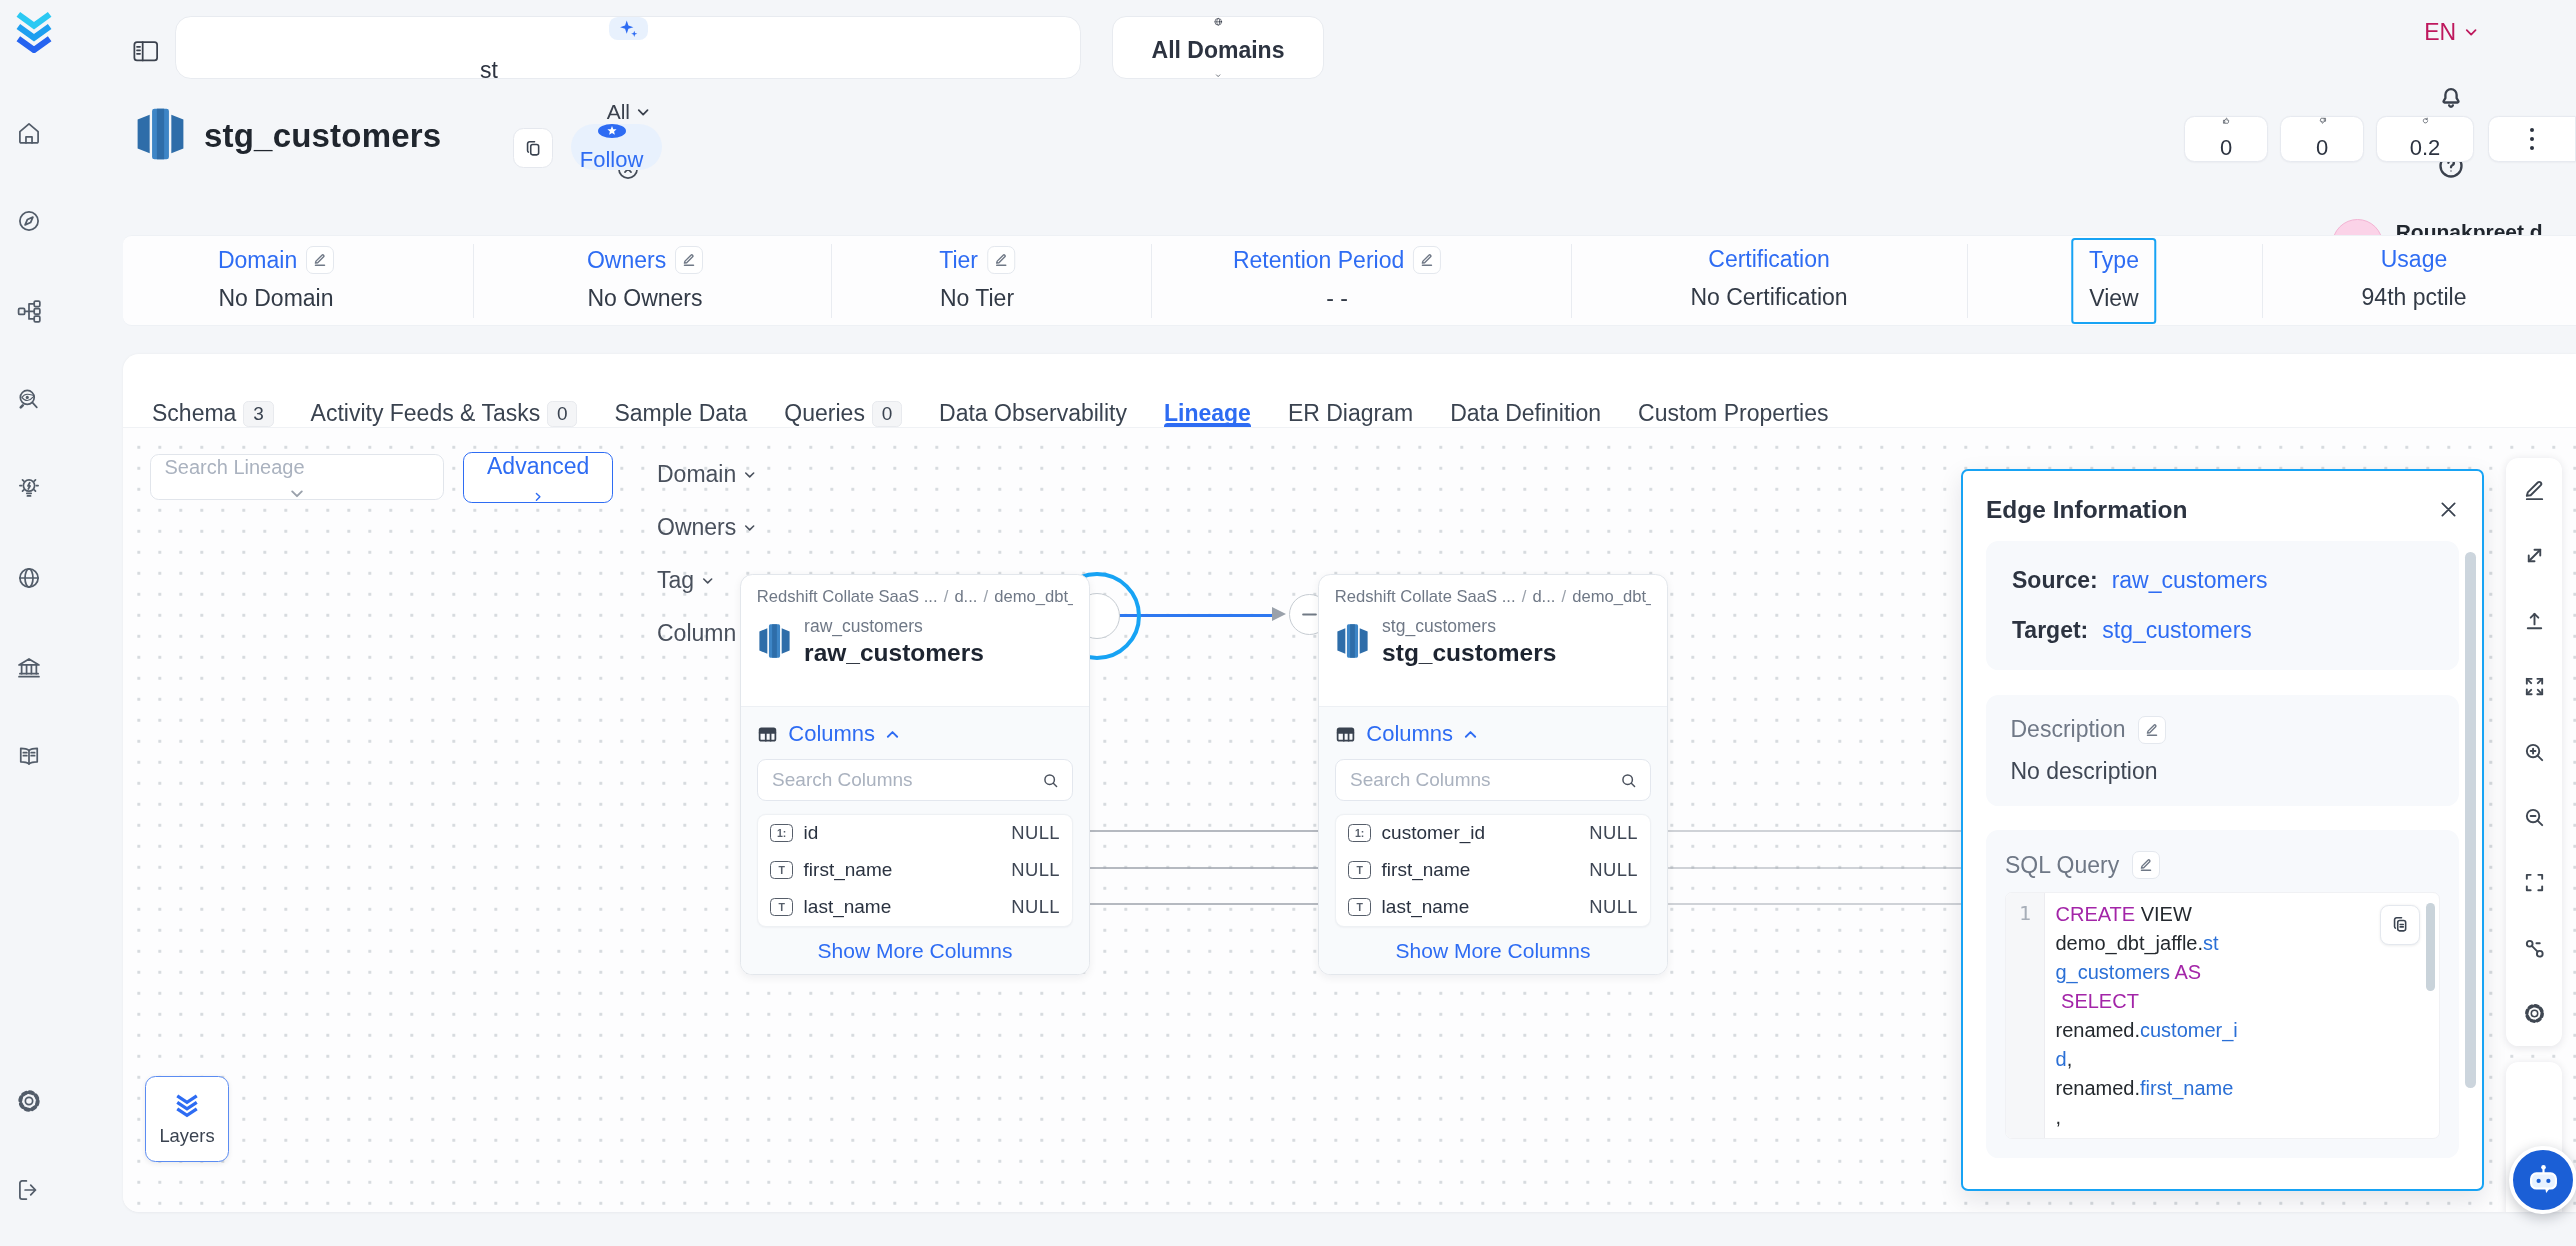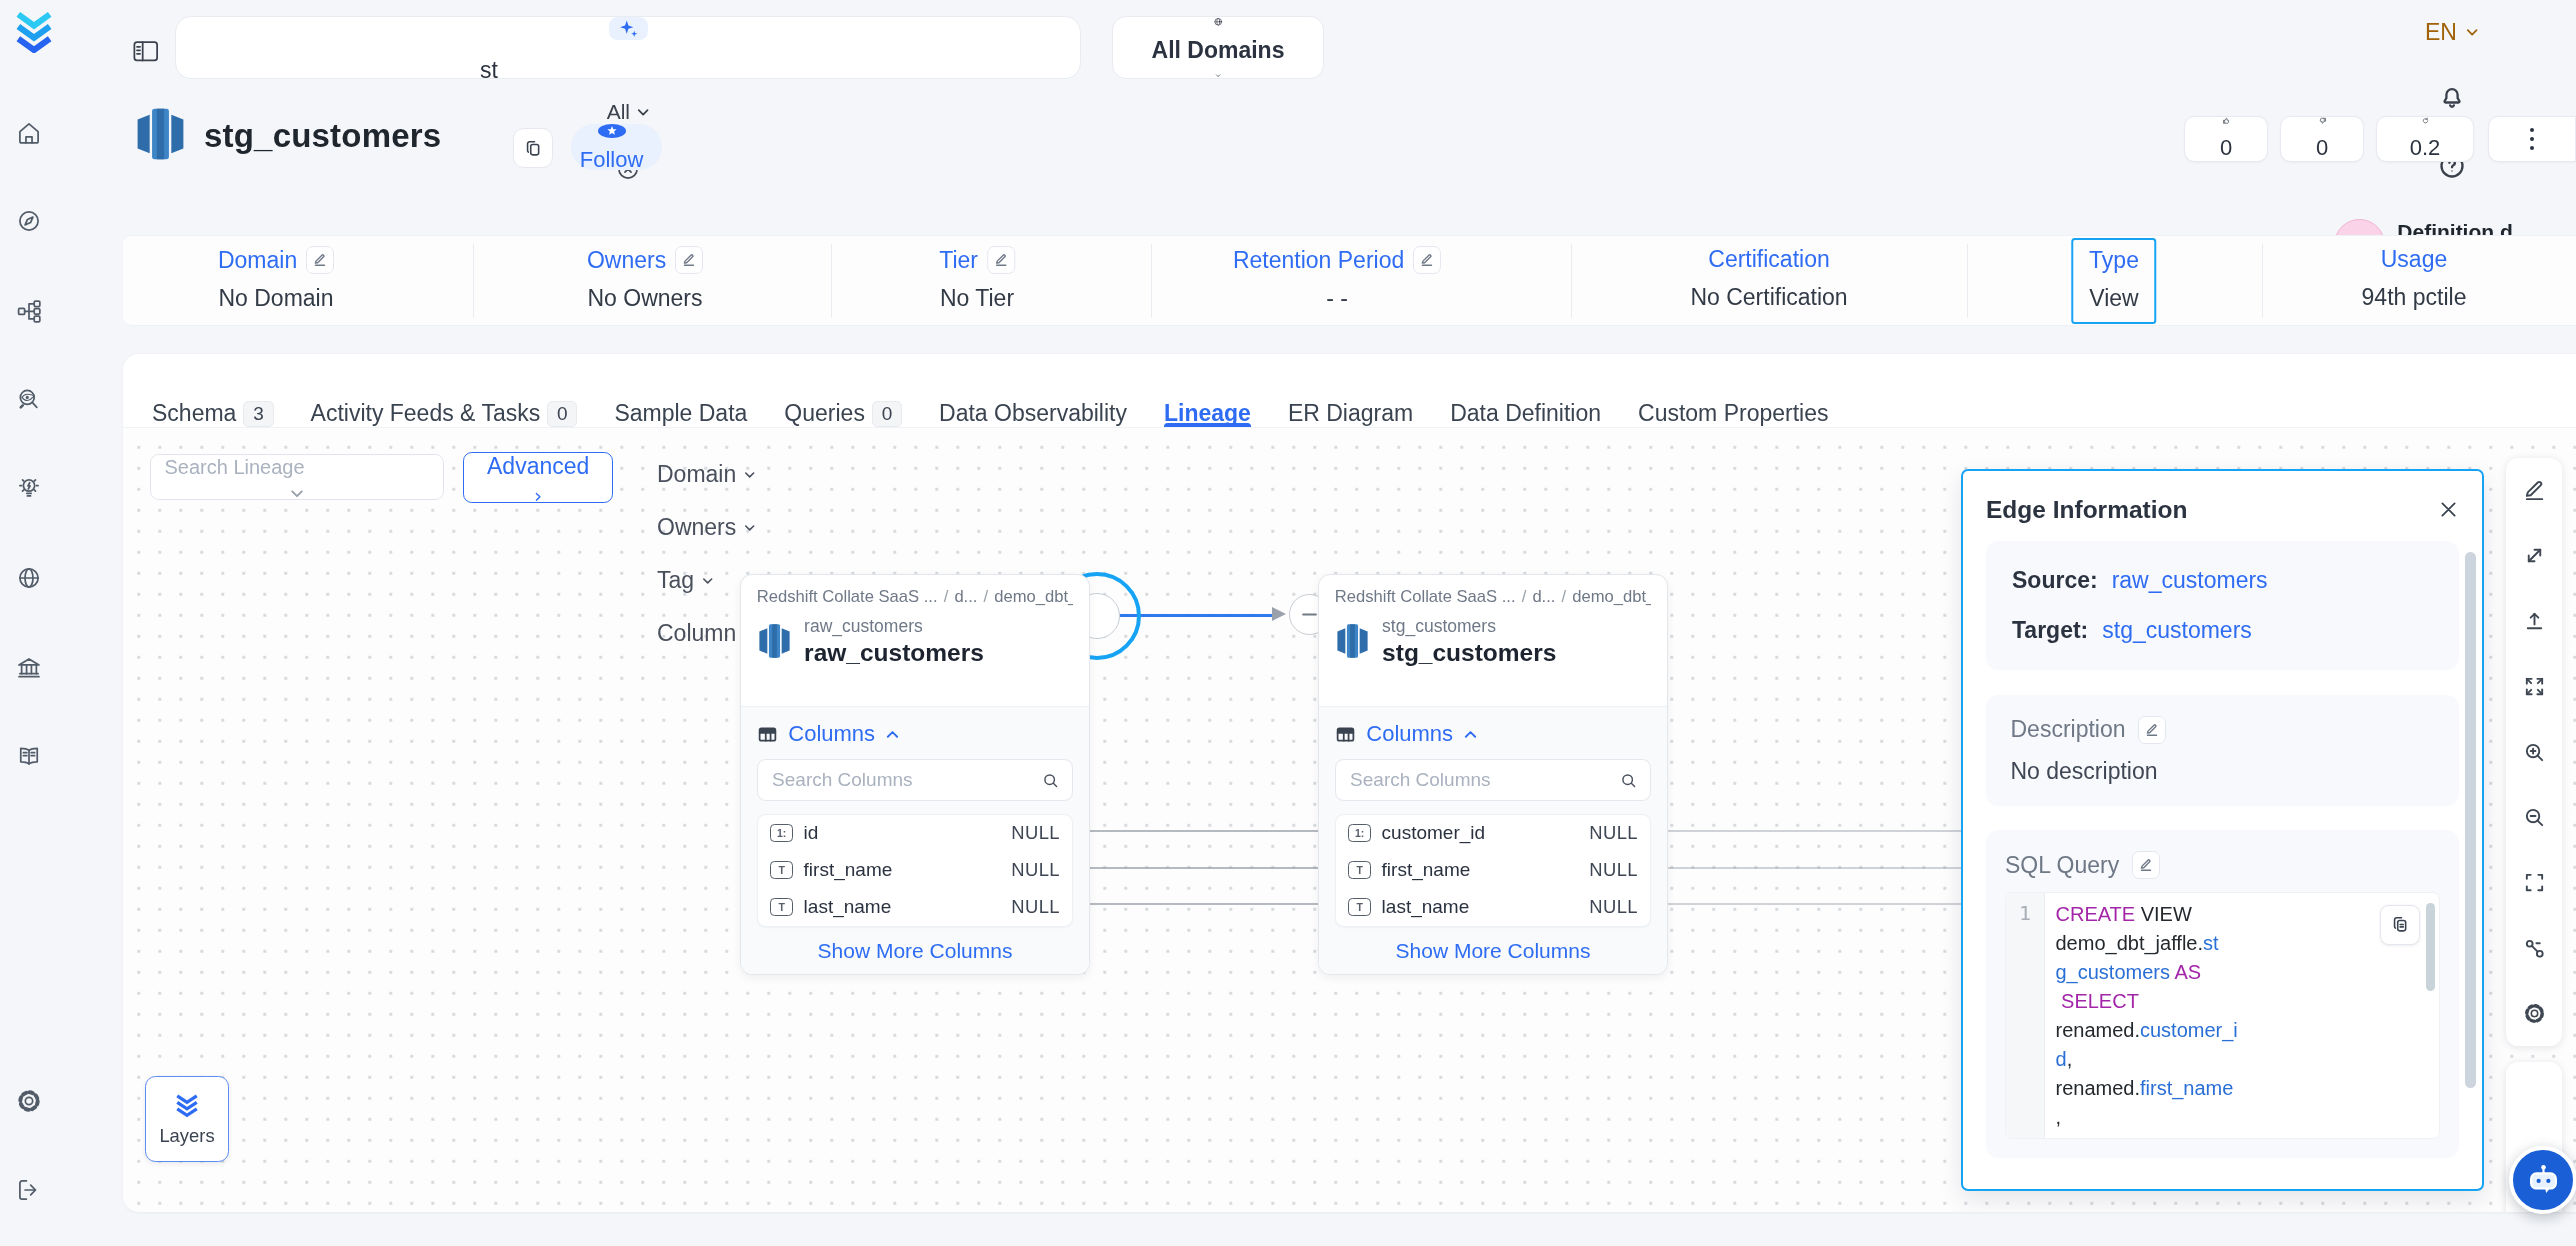--- a/index.html
+++ b/index.html
@@ -17,21 +17,21 @@
   .logo{left:14px;top:7px;}
   .nav-toggle{left:130px;top:35px;color:#3b424e;cursor:pointer;}
   .search-pill{left:175px;top:15.8px;width:906px;height:63px;background:#fff;border:0.9px solid #e8ebf0;border-radius:15.8px;display:flex;align-items:center;padding:0 19px;gap:15.8px;}
   .ai-chip{width:39px;height:39px;border-radius:8.8px;background:#e8f1fd;display:flex;align-items:center;justify-content:center;color:#2e6cf3;}
   .search-input{flex:1;border:none;outline:none;font-size:23px;color:#2c3340;background:transparent;}
   .scope{display:flex;align-items:center;gap:7px;font-size:21px;color:#3a414d;cursor:pointer;}
   .pill-div{width:0.9px;height:30px;background:#e4e7ec;}
   .clear-btn{color:#454c58;cursor:pointer;}
   .domains-btn{left:1112px;top:15.8px;width:212px;height:63px;background:#fff;border:0.9px solid #e8ebf0;border-radius:14px;display:flex;align-items:center;justify-content:center;gap:10.5px;font-size:23px;font-weight:600;color:#2c3340;cursor:pointer;}
   .nav-right{right:7px;top:19px;height:56px;display:flex;align-items:center;gap:39px;}
-  .lang{display:flex;align-items:center;gap:8.8px;font-size:23px;color:#a16207;cursor:pointer;}
+  .lang{display:flex;align-items:center;gap:8.8px;font-size:23px;color:#be185d;cursor:pointer;}
   .nav-icon{color:#3a414d;cursor:pointer;}
   .avatar{width:51px;height:51px;border-radius:50%;background:#fbd3e8;border:1.8px solid #f3b3d3;color:#cf2779;display:flex;align-items:center;justify-content:center;font-size:24.5px;font-weight:600;}
   .user-block{display:flex;align-items:center;gap:12.3px;cursor:pointer;}
   .user-name{font-size:21px;font-weight:700;color:#20262e;line-height:26px;}
   .user-role{font-size:24px;color:#000000;line-height:24.5px;}
 
   
   .ent-icon{left:134px;top:105px;}
   .ent-title{left:204px;top:117px;font-size:33px;font-weight:700;color:#20262e;letter-spacing:0.2px;}
   .copy-chip{left:513px;top:128px;width:40px;height:40px;background:#fff;border:0.9px solid #e5e8ee;border-radius:10.5px;display:flex;align-items:center;justify-content:center;color:#3a4350;cursor:pointer;}
@@ -282,21 +282,21 @@
           <circle cx="12" cy="12" r="9"></circle>
           <path d="M9.8 9.2a2.3 2.3 0 1 1 3.3 2.1c-.8.4-1.1.9-1.1 1.7"></path>
           <circle cx="12" cy="16.3" r=".6" fill="currentColor" stroke="none"></circle>
         </svg>
       </span>
     <span class="user-block">
       <span class="avatar">
           <span>R</span>
         </span>
       <span>
-        <div class="user-name">Definition.d</div>
+        <div class="user-name">Rounakpreet.d</div>
         <div class="user-role">Data Steward</div>
       </span>
       <svg class="ic" width="14" height="9.6" viewBox="0 0 14 10">
           <polyline points="2,2.5 7,7.5 12,2.5"></polyline>
         </svg>
     </span>
   </div>
 
   <div class="abs ent-icon">
     <svg width="53" height="58" viewBox="0 0 44 48">

